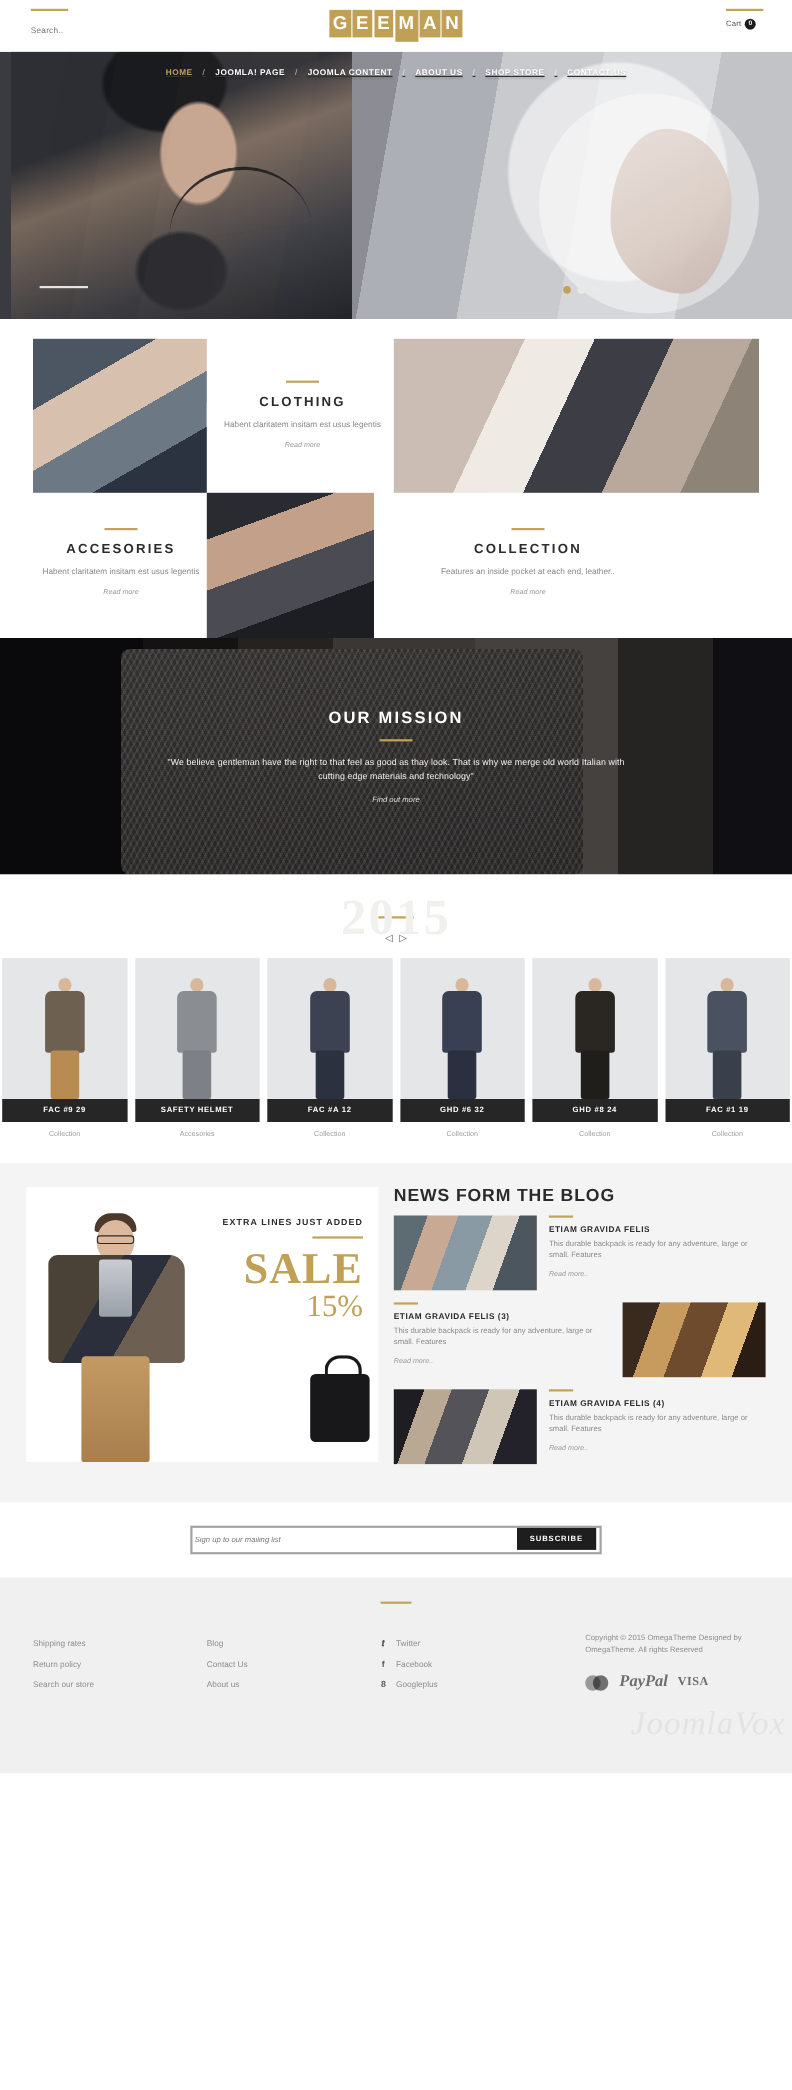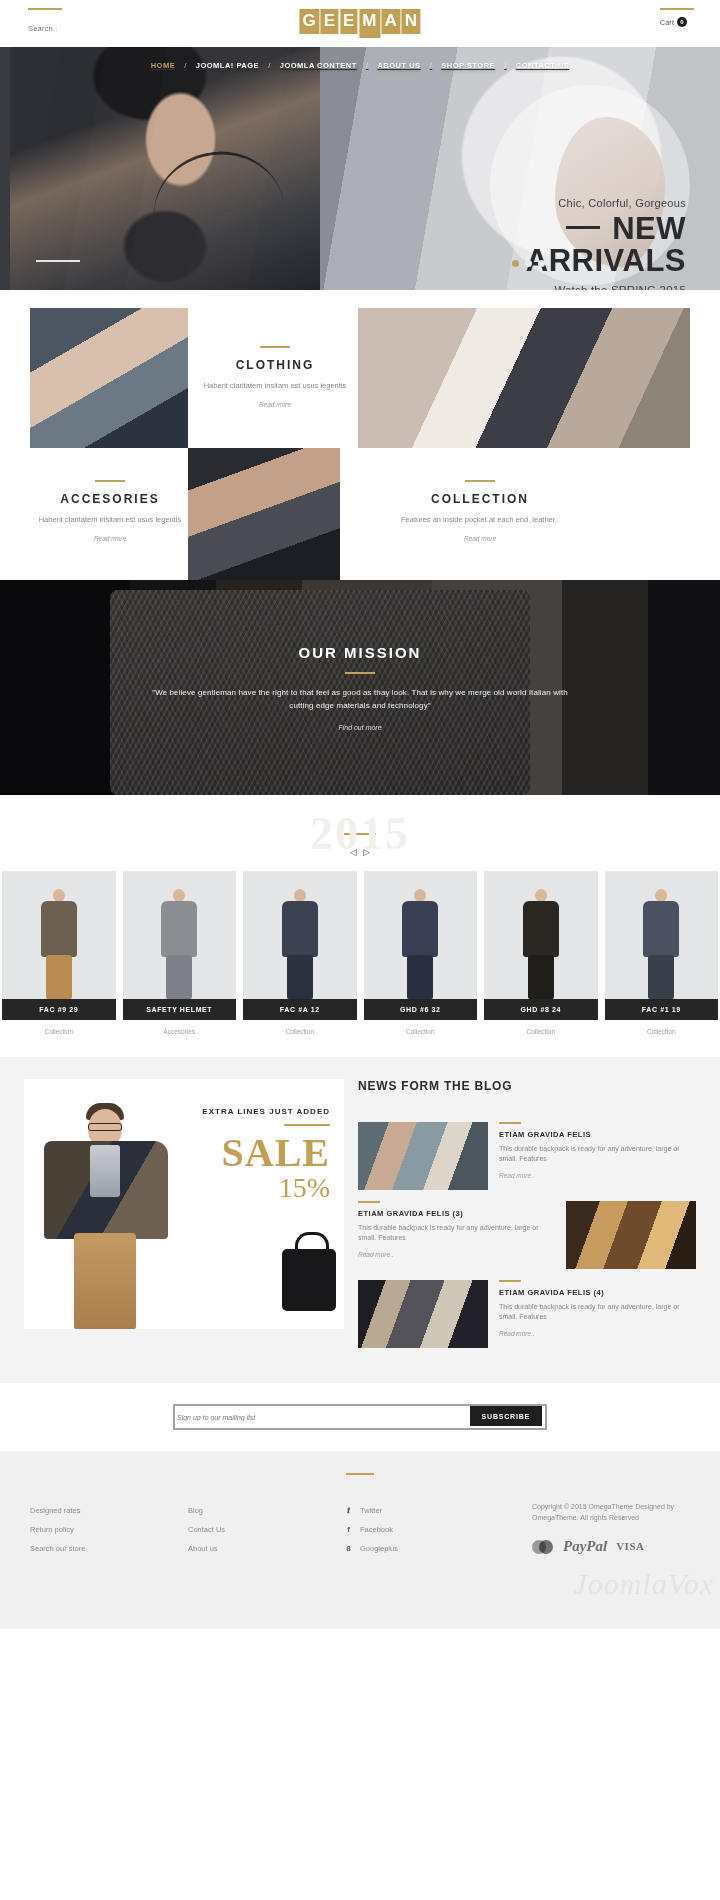--- a/index.html
+++ b/index.html
@@ -169,21 +169,21 @@
   .pm-bag:before { content:""; position:absolute; left:13px; top:-17px; width:28px; height:22px;
     border:3px solid #18181a; border-bottom:none; border-radius:14px 14px 0 0; }
   .promo-txt { position:absolute; right:14px; top:28px; width:150px; text-align:right; }
   .promo-small { font-size:8px; letter-spacing:1px; color:#2b2b2b; font-weight:bold; }
   .promo-line { width:46px; height:2px; background:#c0a25a; margin:8px 0 8px auto; }
   .promo-sale { font-family:"Liberation Serif",serif; font-size:40px; font-weight:bold;
     color:#bfa055; line-height:38px; letter-spacing:1px; }
   .promo-pct { font-family:"Liberation Serif",serif; font-size:28px; color:#bfa055; }
 
   .blog { flex:1; }
-  .blog h3 { font-size:12px; font-weight:bold; letter-spacing:.8px; color:#2b2b2b; margin-bottom:29px; }
+  .blog h3 { font-size:16px; font-weight:bold; letter-spacing:.8px; color:#2b2b2b; margin-bottom:8px; }
   .post { display:flex; gap:11px; margin-bottom:11px; }
   .post.rev { flex-direction:row-reverse; }
   .post-img { width:130px; height:68px; flex:0 0 130px; }
   .pi1 { background:linear-gradient(110deg,#5d6b72 0 20%, #c8a994 20% 38%, #8a9aa4 38% 58%,
       #ddd5ca 58% 74%, #4c565f 74% 100%); }
   .pi2 { background:linear-gradient(110deg,#3a2a1d 0 22%, #c79a5e 22% 40%, #6d4b2c 40% 62%,
       #e0b877 62% 80%, #2a1d13 80% 100%); }
   .pi3 { background:linear-gradient(110deg,#1e1d22 0 18%, #b9a893 18% 34%, #55535a 34% 56%,
       #cfc6b8 56% 74%, #23222a 74% 100%); }
   .post-body { flex:1; }
@@ -267,33 +267,20 @@
       <s>/</s>
       <a href="#">JOOMLA CONTENT</a>
       <s>/</s>
       <a href="#">ABOUT US</a>
       <s>/</s>
       <a href="#">SHOP STORE</a>
       <s>/</s>
       <a href="#">CONTACT US</a>
     </div>
 
-    <div class="hero-content">
-      <div class="hero-kicker">Chic, Colorful, Gorgeous</div>
-      <div class="hero-title">
-        <span class="rule"></span><span>NEW</span>
-      </div>
-      <div class="hero-title">
-        <span>ARRIVALS</span>
-      </div>
-      <div class="hero-sub">
-        <div>Watch the SPRING 2015</div>
-
-      </div>
-    </div>
 
     <div class="hero-leftline"></div>
     <div class="hero-dots">
       <i class="on"></i>
       <i></i>
       <i></i>
     </div>
   </div>
 
   <div class="cats">
@@ -483,21 +470,21 @@
       <input placeholder="Sign up to our mailing list" style="">
       <button class="sub-btn">SUBSCRIBE</button>
     </div>
   </div>
 
   <div class="footer">
     <div class="foot-rule"></div>
     <div class="foot-cols">
 
       <div class="fc fc1">
-        <a href="#">Designed rates</a>
+        <a href="#">Shipping rates</a>
         <a href="#">Return policy</a>
         <a href="#">Search our store</a>
       </div>
 
       <div class="fc fc2">
         <a href="#">Blog</a>
         <a href="#">Contact Us</a>
         <a href="#">About us</a>
       </div>
 

